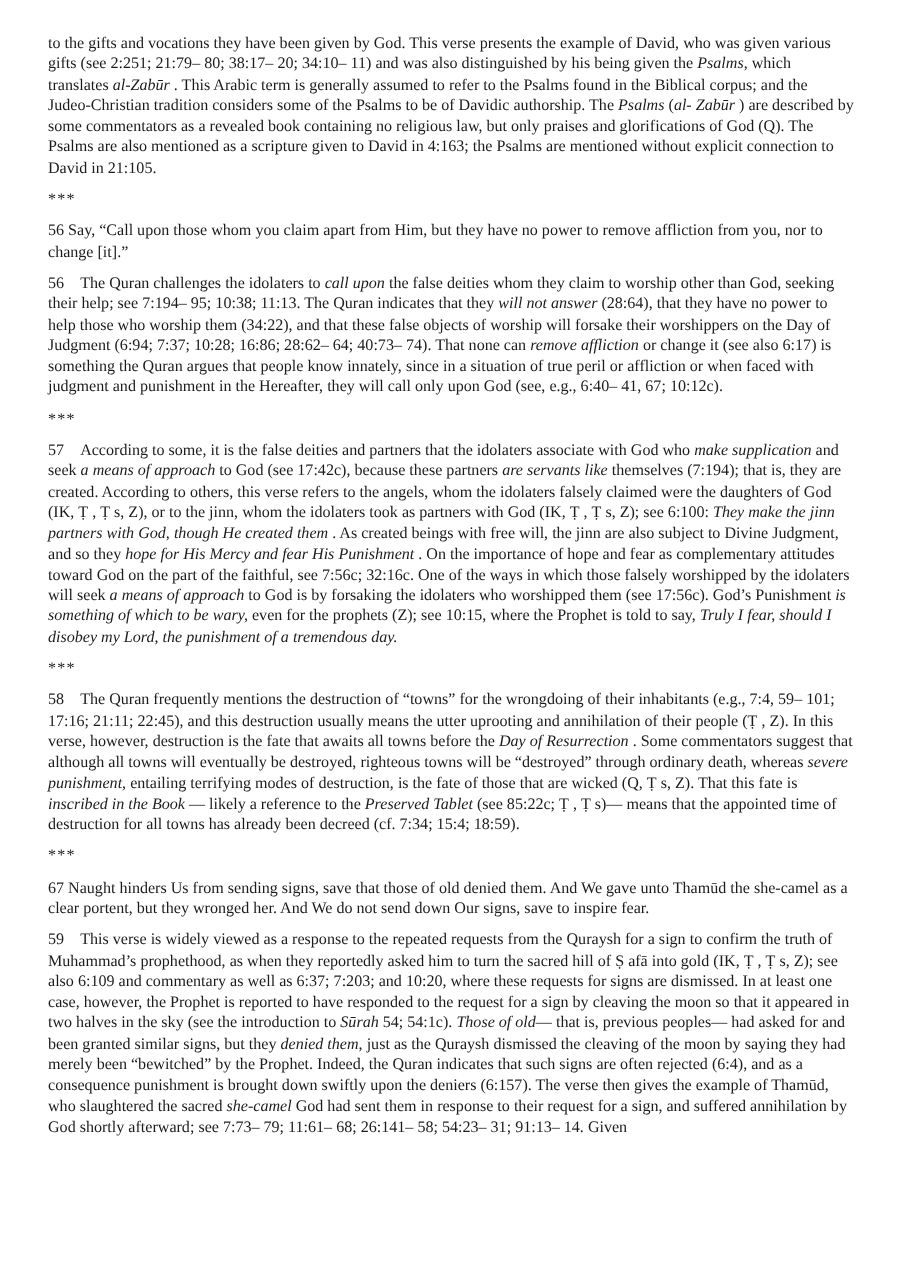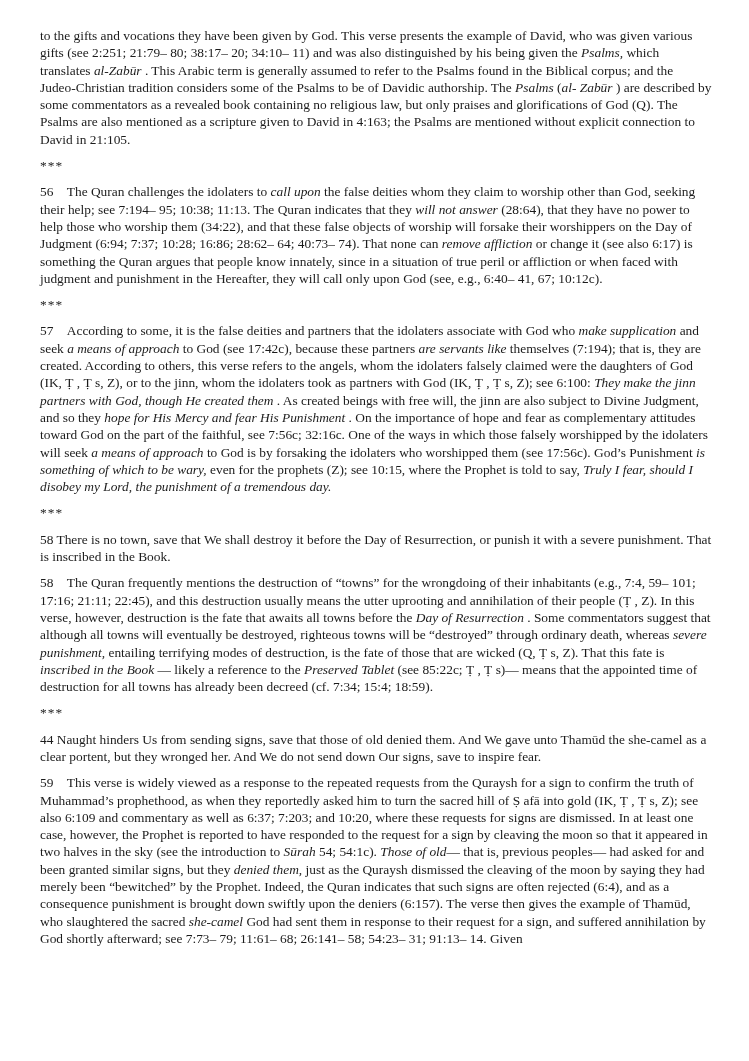--- a/index.html
+++ b/index.html
@@ -33,23 +33,23 @@
     text-align: center;
   }
 </style>
 </head>
 <body>
 
 <div class="page">
   <div id="doc">
       <p class="block body-paragraph"><span>to the gifts and vocations they have been given by God. This verse presents the example of David, who was given various gifts (see 2:251; 21:79– 80; 38:17– 20; 34:10– 11) and was also distinguished by his being given the </span><span class="it">Psalms,</span><span> which translates </span><span class="it">al-Zabūr</span><span> . This Arabic term is generally assumed to refer to the Psalms found in the Biblical corpus; and the Judeo-Christian tradition considers some of the Psalms to be of Davidic authorship. The </span><span class="it">Psalms</span><span> (</span><span class="it">al- Zabūr</span><span> ) are described by some commentators as a revealed book containing no religious law, but only praises and glorifications of God (Q). The Psalms are also mentioned as a scripture given to David in 4:163; the Psalms are mentioned without explicit connection to David in 21:105.</span></p>
       <p class="block separator">***</p>
+      <p class="block verse-text"><span>56 Say, “Call upon those whom you claim apart from Him, but they have no power to remove affliction from you, nor to change [it].”</span></p>
       <p class="block commentary-paragraph"><span>56  The Quran challenges the idolaters to </span><span class="it">call upon</span><span> the false deities whom they claim to worship other than God, seeking their help; see 7:194– 95; 10:38; 11:13. The Quran indicates that they </span><span class="it">will not answer</span><span> (28:64), that they have no power to help those who worship them (34:22), and that these false objects of worship will forsake their worshippers on the Day of Judgment (6:94; 7:37; 10:28; 16:86; 28:62– 64; 40:73– 74). That none can </span><span class="it">remove affliction</span><span> or change it (see also 6:17) is something the Quran argues that people know innately, since in a situation of true peril or affliction or when faced with judgment and punishment in the Hereafter, they will call only upon God (see, e.g., 6:40– 41, 67; 10:12c).</span></p>
       <p class="block separator">***</p>
       <p class="block commentary-paragraph"><span>57  According to some, it is the false deities and partners that the idolaters associate with God who </span><span class="it">make supplication</span><span> and seek </span><span class="it">a means of approach</span><span> to God (see 17:42c), because these partners </span><span class="it">are servants like</span><span> themselves (7:194); that is, they are created. According to others, this verse refers to the angels, whom the idolaters falsely claimed were the daughters of God (IK, Ṭ , Ṭ s, Z), or to the jinn, whom the idolaters took as partners with God (IK, Ṭ , Ṭ s, Z); see 6:100: </span><span class="it">They make the jinn partners with God, though He created them</span><span> . As created beings with free will, the jinn are also subject to Divine Judgment, and so they </span><span class="it">hope for His Mercy and fear His Punishment</span><span> . On the importance of hope and fear as complementary attitudes toward God on the part of the faithful, see 7:56c; 32:16c. One of the ways in which those falsely worshipped by the idolaters will seek </span><span class="it">a means of approach</span><span> to God is by forsaking the idolaters who worshipped them (see 17:56c). God’s Punishment </span><span class="it">is something of which to be wary,</span><span> even for the prophets (Z); see 10:15, where the Prophet is told to say, </span><span class="it">Truly I fear, should I disobey my Lord, the punishment of a tremendous day.</span></p>
       <p class="block separator">***</p>
-      <p class="block verse-text"><span>58 There is no town, save that We shall destroy it before the Day of Resurrection, or punish it with a severe punishment. That is inscribed in the Book.</span></p>
       <p class="block commentary-paragraph"><span>58  The Quran frequently mentions the destruction of “towns” for the wrongdoing of their inhabitants (e.g., 7:4, 59– 101; 17:16; 21:11; 22:45), and this destruction usually means the utter uprooting and annihilation of their people (Ṭ , Z). In this verse, however, destruction is the fate that awaits all towns before the </span><span class="it">Day of Resurrection</span><span> . Some commentators suggest that although all towns will eventually be destroyed, righteous towns will be “destroyed” through ordinary death, whereas </span><span class="it">severe punishment,</span><span> entailing terrifying modes of destruction, is the fate of those that are wicked (Q, Ṭ s, Z). That this fate is </span><span class="it">inscribed in the Book</span><span> — likely a reference to the </span><span class="it">Preserved Tablet</span><span> (see 85:22c; Ṭ , Ṭ s)— means that the appointed time of destruction for all towns has already been decreed (cf. 7:34; 15:4; 18:59).</span></p>
       <p class="block separator">***</p>
-      <p class="block verse-text"><span>44 Naught hinders Us from sending signs, save that those of old denied them. And We gave unto Thamūd the she-camel as a clear portent, but they wronged her. And We do not send down Our signs, save to inspire fear.</span></p>
+      <p class="block verse-text"><span>67 Naught hinders Us from sending signs, save that those of old denied them. And We gave unto Thamūd the she-camel as a clear portent, but they wronged her. And We do not send down Our signs, save to inspire fear.</span></p>
       <p class="block commentary-paragraph"><span>59  This verse is widely viewed as a response to the repeated requests from the Quraysh for a sign to confirm the truth of Muhammad’s prophethood, as when they reportedly asked him to turn the sacred hill of Ṣ afā into gold (IK, Ṭ , Ṭ s, Z); see also 6:109 and commentary as well as 6:37; 7:203; and 10:20, where these requests for signs are dismissed. In at least one case, however, the Prophet is reported to have responded to the request for a sign by cleaving the moon so that it appeared in two halves in the sky (see the introduction to </span><span class="it">Sūrah</span><span> 54; 54:1c). </span><span class="it">Those of old</span><span>— that is, previous peoples— had asked for and been granted similar signs, but they </span><span class="it">denied them,</span><span> just as the Quraysh dismissed the cleaving of the moon by saying they had merely been “bewitched” by the Prophet. Indeed, the Quran indicates that such signs are often rejected (6:4), and as a consequence punishment is brought down swiftly upon the deniers (6:157). The verse then gives the example of Thamūd, who slaughtered the sacred </span><span class="it">she-camel</span><span> God had sent them in response to their request for a sign, and suffered annihilation by God shortly afterward; see 7:73– 79; 11:61– 68; 26:141– 58; 54:23– 31; 91:13– 14. Given</span></p>
     </div>
 </div>
 
 </body></html>

